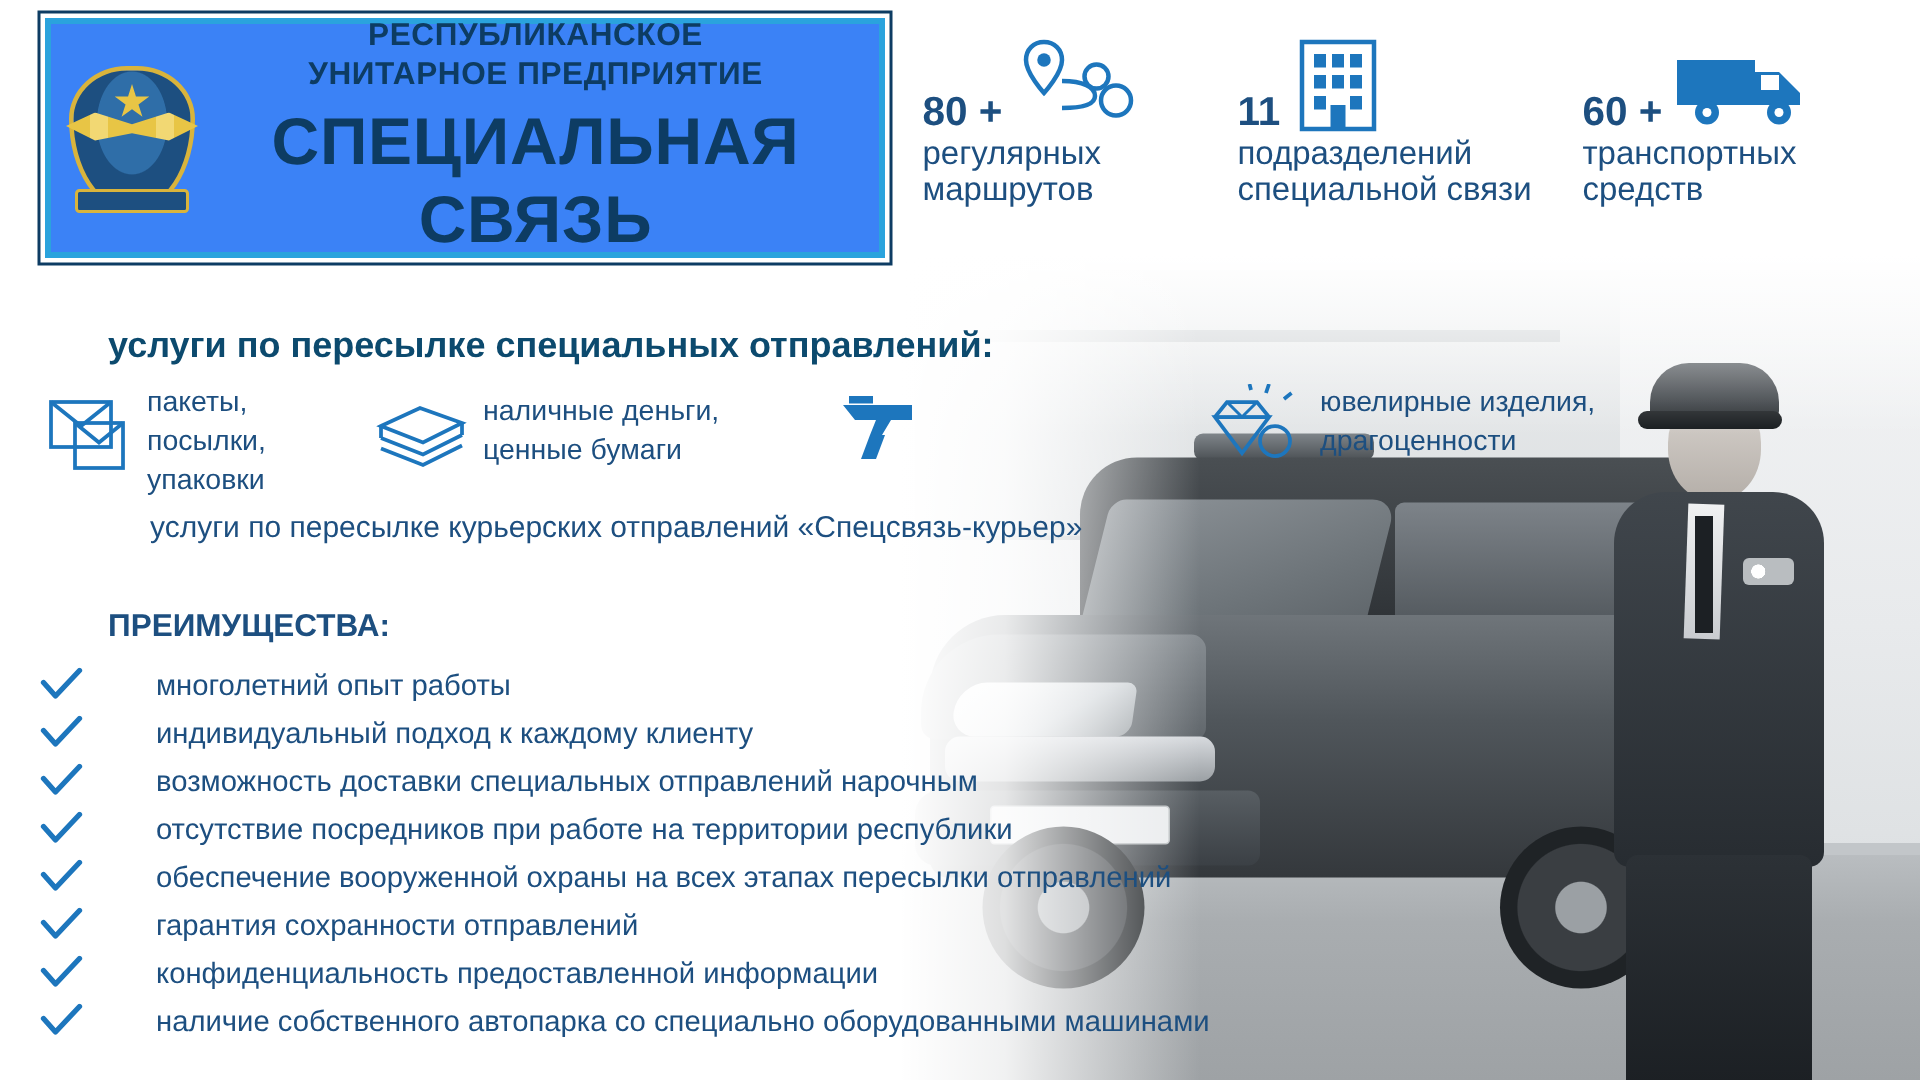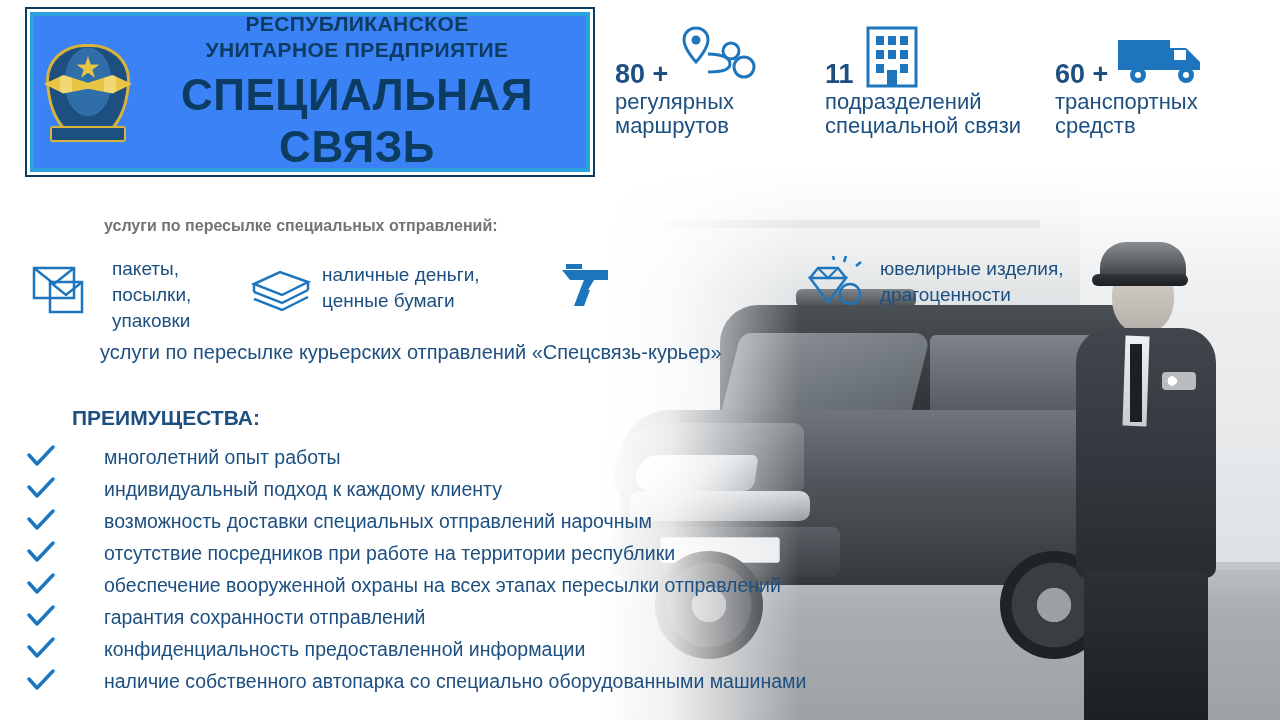--- a/index.html
+++ b/index.html
@@ -214,34 +214,34 @@
   .stat .row1 { display:flex; align-items:flex-end; height: 72px; }
   .stat .row2 { font-size: 22px; color:#1d4f80; line-height: 24px; }
 
   
   .t-provides {
     position:absolute; left: 22px; top: 183px;
     font-size: 20px; font-weight: bold; color:#1d4f80;
   }
   .t-services1 {
     position:absolute; left: 72px; top: 217px;
-    font-size: 16px; font-weight: bold; color:#737373;margin-left:32px;
+    font-size: 24px; font-weight: bold; color:#0c4a6e;
   }
   .t-services2 {
     position:absolute; left: 68px; top: 341px;
     font-size: 20px; font-weight: normal; color:#1d4f80;margin-left:32px;
   }
 
   .cat-row { position:absolute; top: 250px; left: 20px; width: 1090px; height: 80px; }
   .cat {
     position:absolute; display:flex; align-items:flex-start;
   }
   .cat .ic { flex: 0 0 auto; margin-right: 8px; }
   .cat .lbl { font-size: 19px; color:#1d4f80; line-height: 26px; }
-  .cat.c1 { left: 8px;   top: 6px; gap: 14px; }
+  .cat.c1 { left: 8px;   top: 6px; }
   .cat.c2 { left: 228px; top: 12px; }
   .cat.c3 { left: 538px; top: 12px; }
   .cat.c4 { left: 778px; top: 6px; }
 
   
   .adv-title {
     position:absolute; left: 72px; top: 406px;
     font-size: 21px; font-weight: bold; color:#1d4f80;
   }
   .adv-list { position:absolute; left: 26px; top: 443px; width: 960px; }

